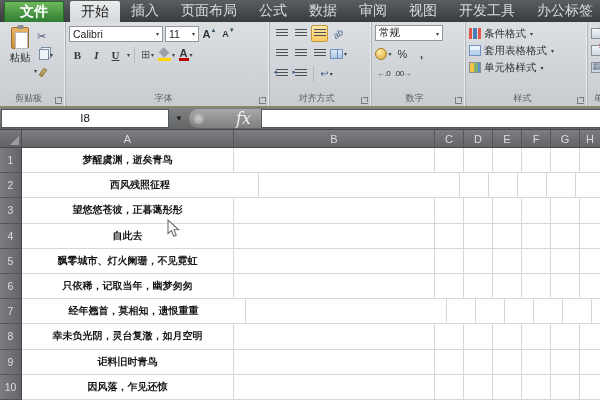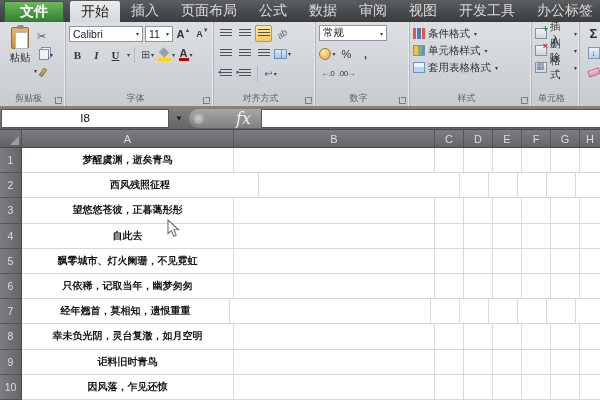--- a/index.html
+++ b/index.html
@@ -33,21 +33,21 @@
   .clipicon { width:18px; height:22px; background:linear-gradient(#e8b465,#c98f3e); border:1px solid #9a6b2a; border-radius:2px; position:relative; }
   .clipicon::before { content:""; position:absolute; left:3px; top:4px; width:11px; height:15px; background:#fdfdfd; border:1px solid #b9b9b9; }
   .clipicon::after { content:""; position:absolute; left:5px; top:-3px; width:7px; height:4px; background:#8a8d90; border-radius:2px; }
   .pastetext { font-size:10.5px; color:#2e3235; }
   .clipmini { display:flex; flex-direction:column; gap:2px; padding-top:3px; }
   .mini { width:22px; height:16px; display:flex; align-items:center; font-size:11px; color:#4a5e78; }
   .copyicon { width:10px; height:11px; border:1px solid #7d8da1; background:#eef3f9; box-shadow:2px -2px 0 -1px #eef3f9, 2px -2px 0 0 #7d8da1; margin-left:2px; }
   .brushicon { width:4px; height:9px; background:linear-gradient(#d9c27a,#a98937); border:1px solid #8a6d25; transform:rotate(35deg); margin-left:4px; }
 
   
-  .g-font { width:148px; }
+  .g-font { width:204px; }
   .biu { font-family:"Liberation Serif",serif; font-weight:bold; }
   .ital { font-style:italic; }
   .undl { text-decoration:underline; }
   .growA { position:relative; font-weight:bold; }
   .supmark { font-size:6px; position:relative; top:-4px; color:#356; }
   .fillicon { width:13px; height:13px; position:relative; }
   .fillicon::before { content:""; position:absolute; left:2px; top:1px; width:8px; height:7px; background:#9aa0a6; transform:rotate(45deg); }
   .fillicon::after { content:""; position:absolute; left:0; bottom:0; width:13px; height:3px; background:#ffd800; }
   .fontcolorA { font-weight:bold; font-size:11px; line-height:9px; border-bottom:3px solid #c00000; padding:0 1px; }
 
@@ -278,27 +278,27 @@
   </div>
 
   <div class="group g-styles">
     <div id="styles-rows">
         <div class="stylerow">
           <span class="sic sic0"></span>
           <span>条件格式</span>
           <span class="dd">▾</span>
         </div>
         <div class="stylerow">
+          <span class="sic sic1"></span>
+          <span>套用表格格式</span>
+          <span class="dd">▾</span>
+        </div>
+        <div class="stylerow">
           <span class="sic sic2"></span>
           <span>单元格样式</span>
-          <span class="dd">▾</span>
-        </div>
-        <div class="stylerow">
-          <span class="sic sic1"></span>
-          <span>套用表格格式</span>
           <span class="dd">▾</span>
         </div>
       </div>
     <span class="glabel">样式</span>
     <span class="launcher"></span>
   </div>
 
   <div class="group g-cells">
     <div id="cells-rows">
         <div class="stylerow">
@@ -419,21 +419,21 @@
         <div class="cell" style="width: 201px;"></div>
         <div class="cell" style="width: 29px;"></div>
         <div class="cell" style="width: 29px;"></div>
         <div class="cell" style="width: 29px;"></div>
         <div class="cell" style="width: 29px;"></div>
         <div class="cell" style="width: 29px;"></div>
         <div class="cell last"></div>
       </div>
       <div class="row">
         <div class="rowhead">7</div>
-        <div class="cell a" style="width: 208px;">经年翘首，莫相知，遗恨重重</div>
+        <div class="cell a" style="width: 224px;">经年翘首，莫相知，遗恨重重</div>
         <div class="cell" style="width: 201px;"></div>
         <div class="cell" style="width: 29px;"></div>
         <div class="cell" style="width: 29px;"></div>
         <div class="cell" style="width: 29px;"></div>
         <div class="cell" style="width: 29px;"></div>
         <div class="cell" style="width: 29px;"></div>
         <div class="cell last"></div>
       </div>
       <div class="row">
         <div class="rowhead">8</div>

